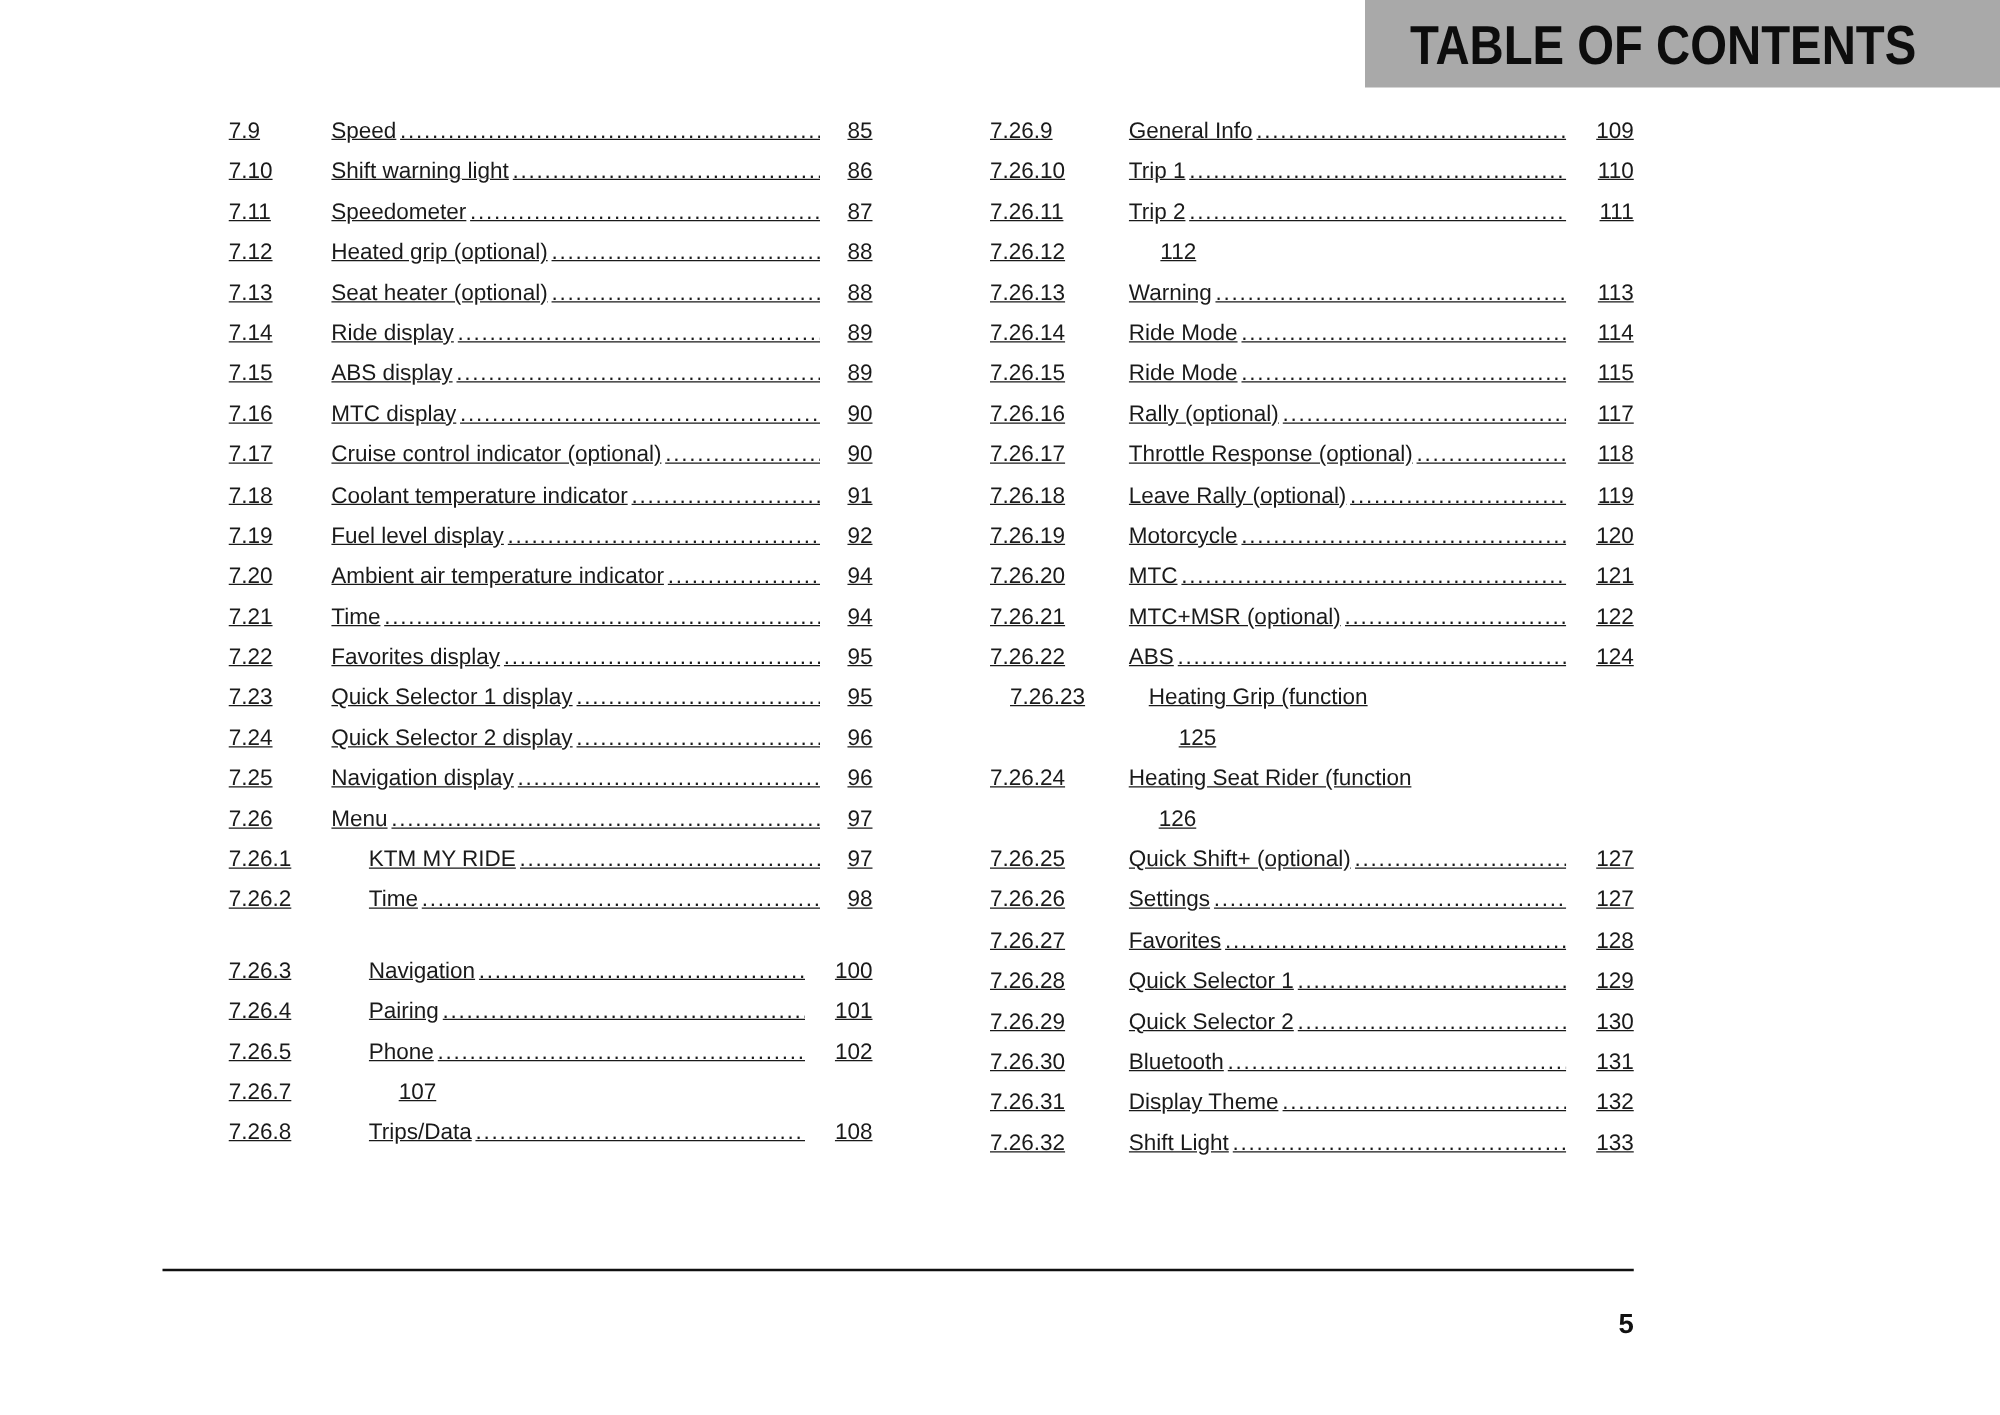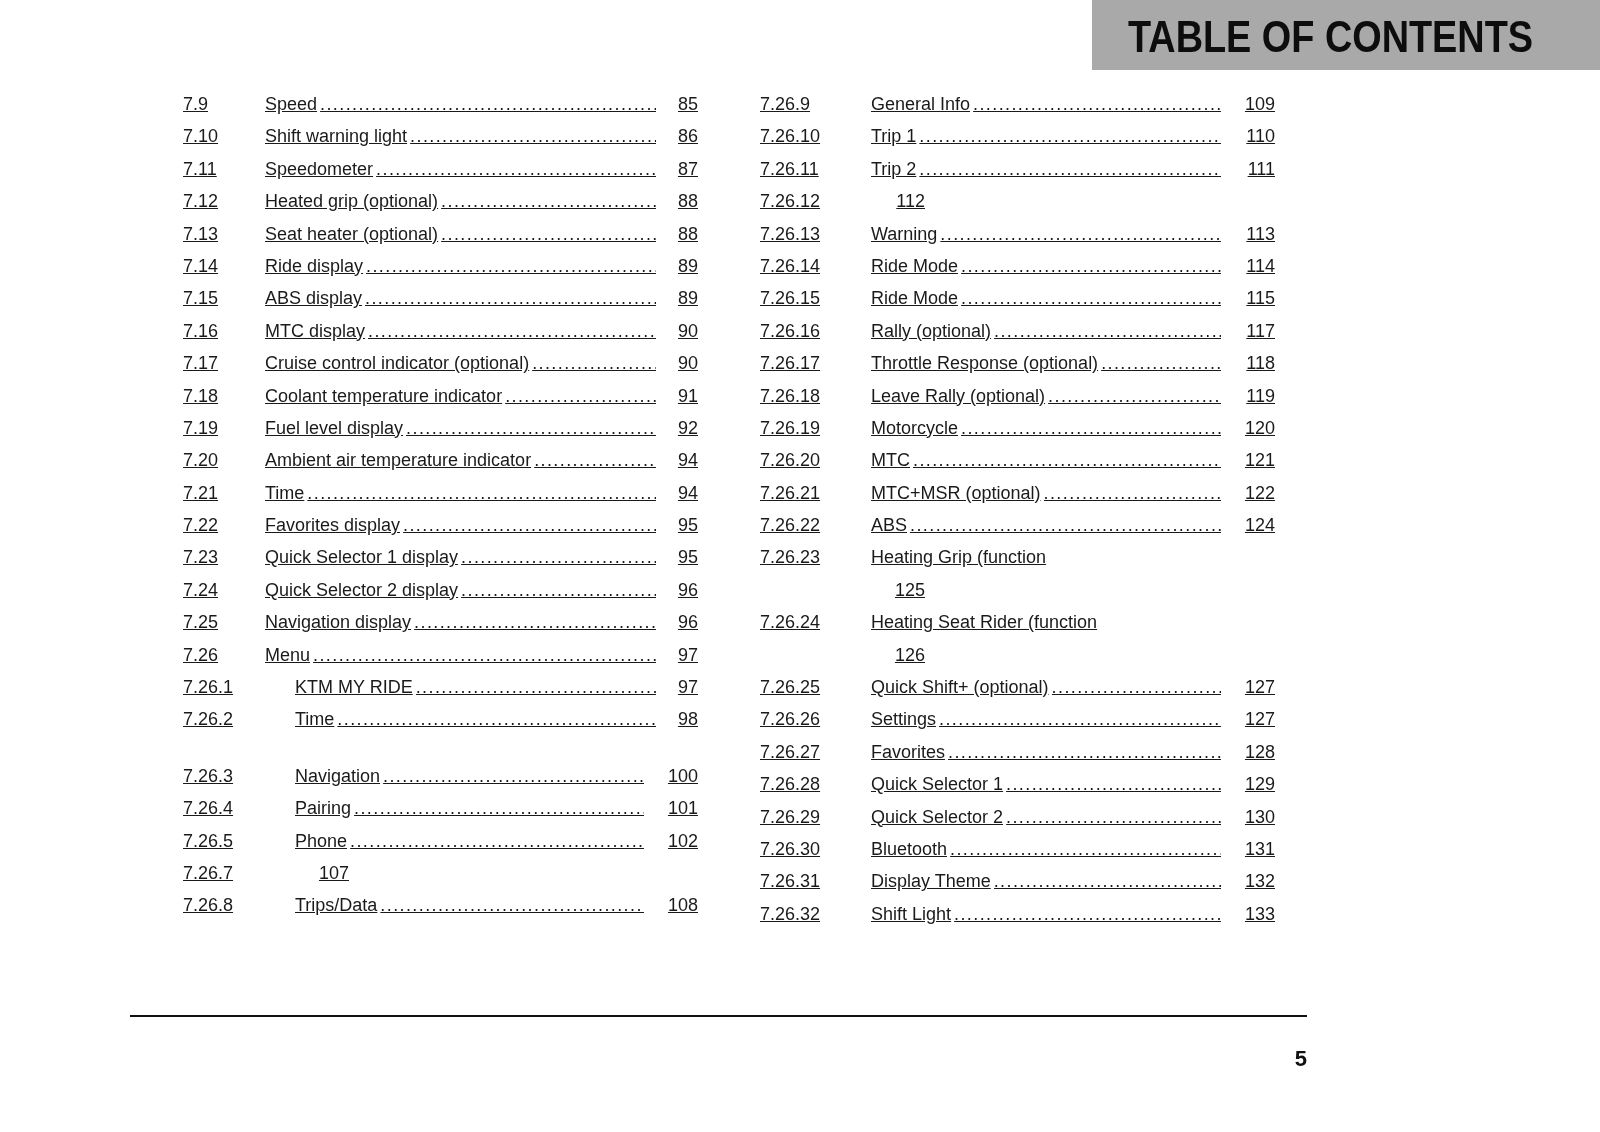--- a/index.html
+++ b/index.html
@@ -39,21 +39,21 @@
     line-height: 1;
     margin-top: 4px;
   }
   .toc-col {
     position: absolute;
     top: 88px;
     font-size: 18px;
     text-decoration: underline;
   }
   .toc-col.left { left: 183px; width: 515px; }
-  .toc-col.right { left: 760px; width: 515px; }
+  .toc-col.right { left: 792px; width: 515px; }
 
   .toc-row {
     position: relative;
     display: flex;
     align-items: baseline;
     height: 32.4px;
     line-height: 32.4px;
     white-space: nowrap;
   }
   .toc-row.wrap { height: 64.8px; }
@@ -439,21 +439,21 @@
     </div>
   <div class="toc-row">
       <span class="toc-num">7.26.22</span>
       <span class="toc-body">
         <span class="toc-title">ABS</span>
         <span class="toc-leader"></span>
       </span>
       <span class="toc-page">124</span>
     </div>
   <div class="toc-row wrap">
-    <span class="toc-num" style="align-self:flex-start;">7.26.23</span>
+    <span class="toc-num" style="align-self:flex-start;margin-left:16px;">7.26.23</span>
     <span class="wrap-block">
       <span class="wrap-line1">Heating Grip (function</span>
       <span class="wrap-line2">
           <span class="toc-body">
             <span class="toc-title">optional)</span>
             <span class="toc-leader"></span>
           </span>
           <span class="toc-page">125</span>
         </span>
     </span>

